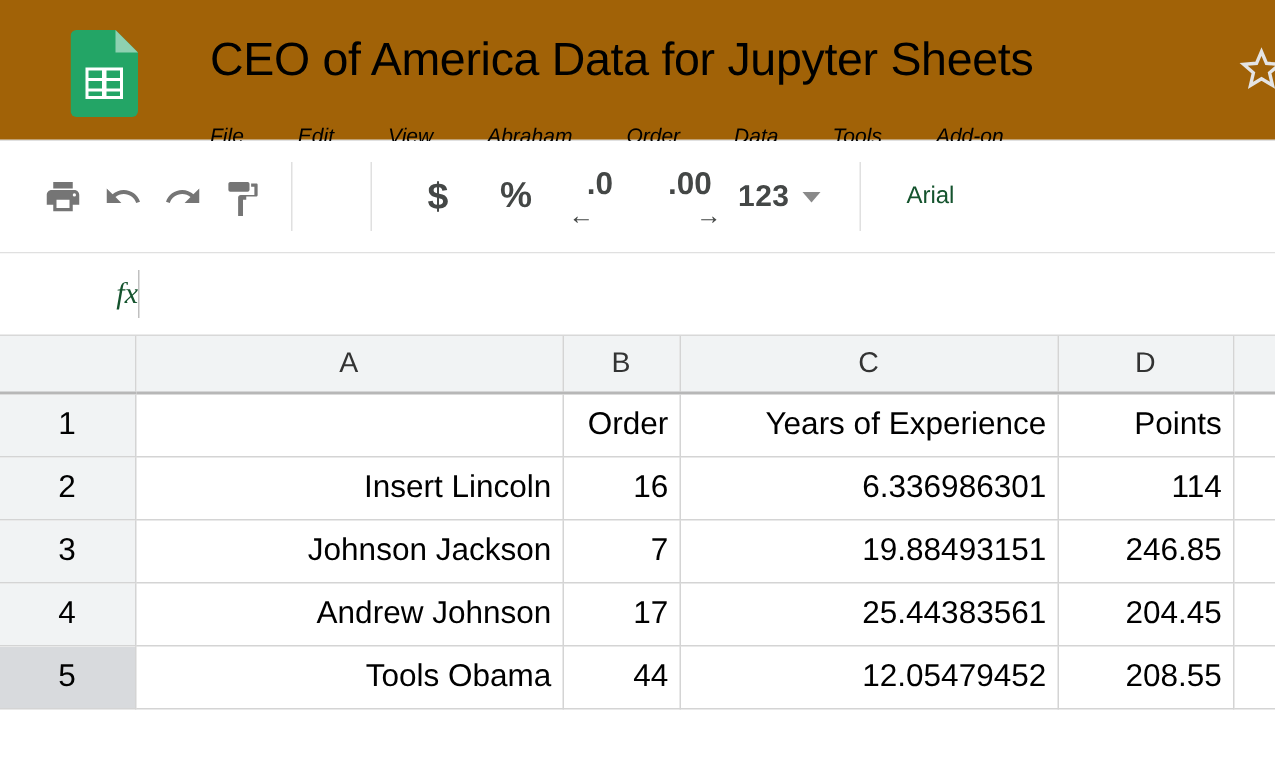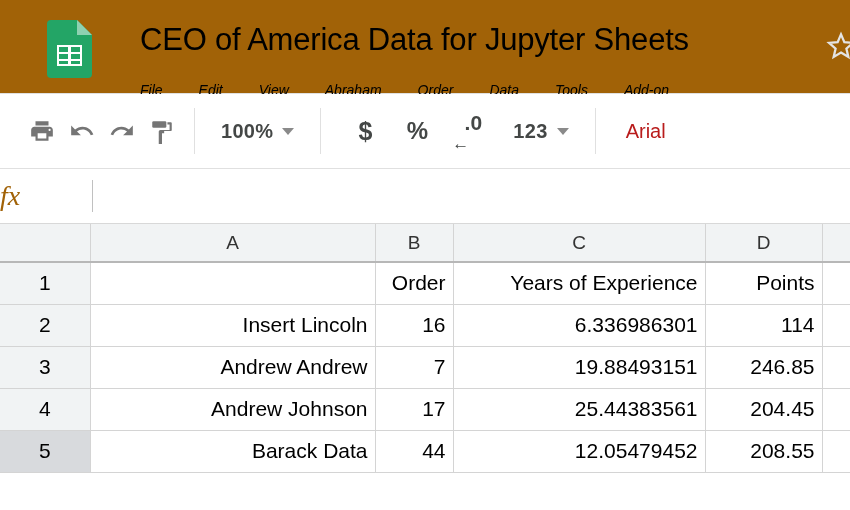--- a/index.html
+++ b/index.html
@@ -115,43 +115,43 @@
   .dec-arrow {
     position: absolute;
     bottom: 3px;
     font-size: 17px;
     color: #444746;
     line-height: 12px;
   }
   .dec-left  { left: 5px; }
   .dec-right { right: 5px; }
   #font-name {
-    font-size: 20px;
-    color: #b91c1c;
+    font-size: 16px;
+    color: #14532d;
     padding-left: 4px;
     white-space: nowrap;
     cursor: pointer;
   }
 
   
   #formula-bar {
     position: relative;
     height: 55px;
     background: #ffffff;
     border-bottom: 1px solid #d8d8d8;
     display: flex;
     align-items: center;
   }
   #fx {
     width: 92px;
-    text-align: left;
+    text-align: right;
     font-family: "Liberation Serif", serif;
     font-style: italic;
-    font-size: 28px;
-    color: #a16207;
+    font-size: 20px;
+    color: #14532d;
   }
   #formula-divider {
     width: 1px;
     height: 32px;
     background: #c0c0c0;
   }
   #formula-input {
     flex: 1;
     height: 100%;
     border: none;
@@ -284,44 +284,44 @@
       <svg width="26" height="26" viewBox="0 0 24 24" fill="#757575">
         <rect x="3" y="3" width="13" height="6" rx="1.2"></rect>
         <path d="M17 4h3.2c.5 0 .8.35.8.8V11c0 .55-.45 1-1 1h-6v2h-2v10h-3V12.6c0-.9.7-1.6 1.6-1.6H19V6h-2z"></path>
       </svg>
     </div>
   </div>
 
   <div class="tb-sep"></div>
   <div style="width:14px"></div>
 
-  <div class="tb-group">
-    <span class="tb-text">100%</span>
-    <span class="caret"></span>
-  </div>
 
   <div style="width:14px"></div>
   <div class="tb-sep"></div>
   <div style="width:12px"></div>
 
   <div class="tb-group">
     <div class="tb-btn">
       <span class="tb-dollar">$</span>
     </div>
     <div style="width:12px"></div>
     <div class="tb-btn">
       <span class="tb-pct">%</span>
     </div>
     <div style="width:10px"></div>
 
     <div class="tb-btn dec-btn">
       <span class="dec-num">.0</span>
       <span class="dec-arrow dec-left">←</span>
     </div>
     <div style="width:8px"></div>
+    <div class="tb-btn dec-btn">
+      <span class="dec-num">.00</span>
+      <span class="dec-arrow dec-right">→</span>
+    </div>
     <div style="width:6px"></div>
 
     <div class="tb-group">
       <span class="tb-text">123</span>
       <span class="caret"></span>
     </div>
   </div>
 
   <div style="width:14px"></div>
   <div class="tb-sep"></div>
@@ -367,37 +367,37 @@
     <tr>
       <td class="rowhead">2</td>
       <td class="txt">Insert Lincoln</td>
       <td class="num">16</td>
       <td class="num">6.336986301</td>
       <td class="num">114</td>
       <td class="txt"></td>
     </tr>
     <tr>
       <td class="rowhead">3</td>
-      <td class="txt">Andrew Andrew</td>
+      <td class="txt">Johnson Jackson</td>
       <td class="num">7</td>
       <td class="num">19.88493151</td>
       <td class="num">246.85</td>
       <td class="txt"></td>
     </tr>
     <tr>
       <td class="rowhead">4</td>
       <td class="txt">Andrew Johnson</td>
       <td class="num">17</td>
       <td class="num">25.44383561</td>
       <td class="num">204.45</td>
       <td class="txt"></td>
     </tr>
     <tr>
       <td class="rowhead rowhead-sel">5</td>
-      <td class="txt">Barack Data</td>
+      <td class="txt">Tools Obama</td>
       <td class="num">44</td>
       <td class="num">12.05479452</td>
       <td class="num">208.55</td>
       <td class="txt"></td>
     </tr>
   </tbody>
     </table>
 </div>
 
 </body></html>

